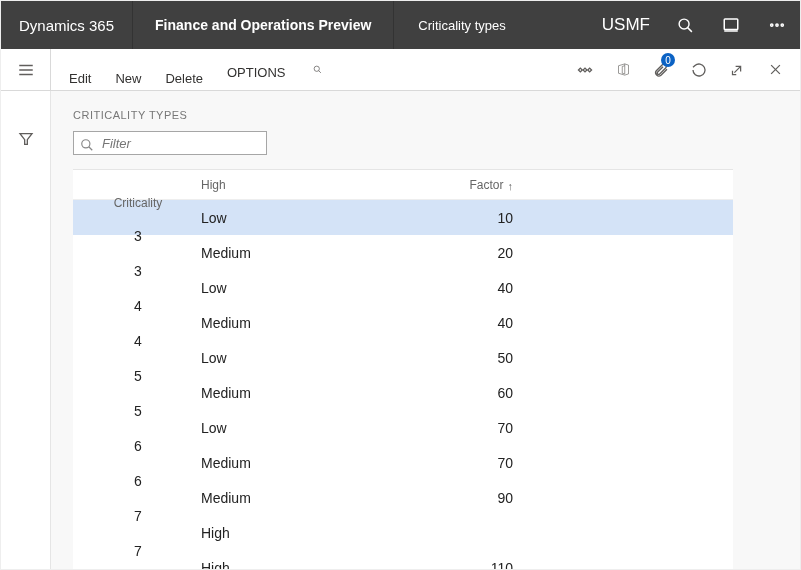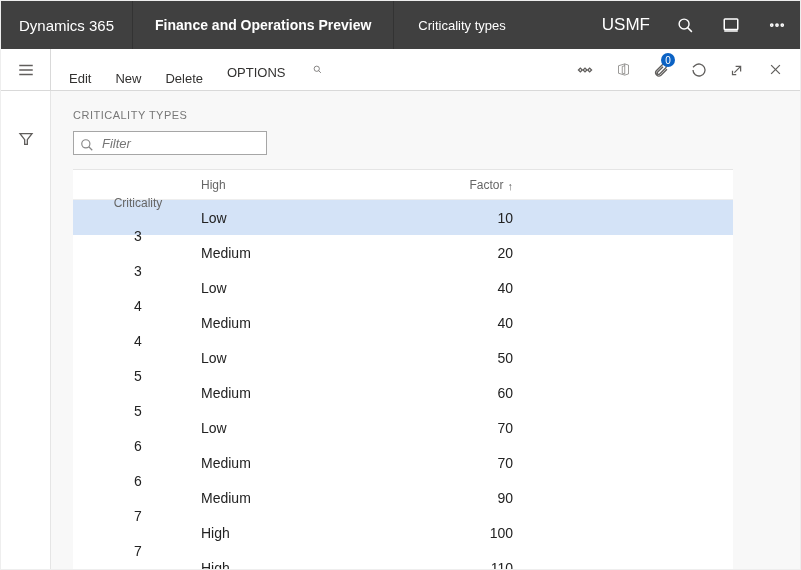--- a/index.html
+++ b/index.html
@@ -234,21 +234,20 @@
           <div class="grow-row">
             <div class="gspacer1"></div>
             <div class="gcol1">7</div>
             <div class="gcol2">Medium</div>
             <div class="gcol3">90</div>
           </div>
           <div class="grow-row">
             <div class="gspacer1"></div>
             <div class="gcol1">7</div>
             <div class="gcol2">High</div>
-            <div class="gcol3">100</div>
           </div>
           <div class="grow-row">
             <div class="gspacer1"></div>
             <div class="gcol1">8</div>
             <div class="gcol2">High</div>
             <div class="gcol3">110</div>
           </div>
         </div>
     </div>
   </div>

